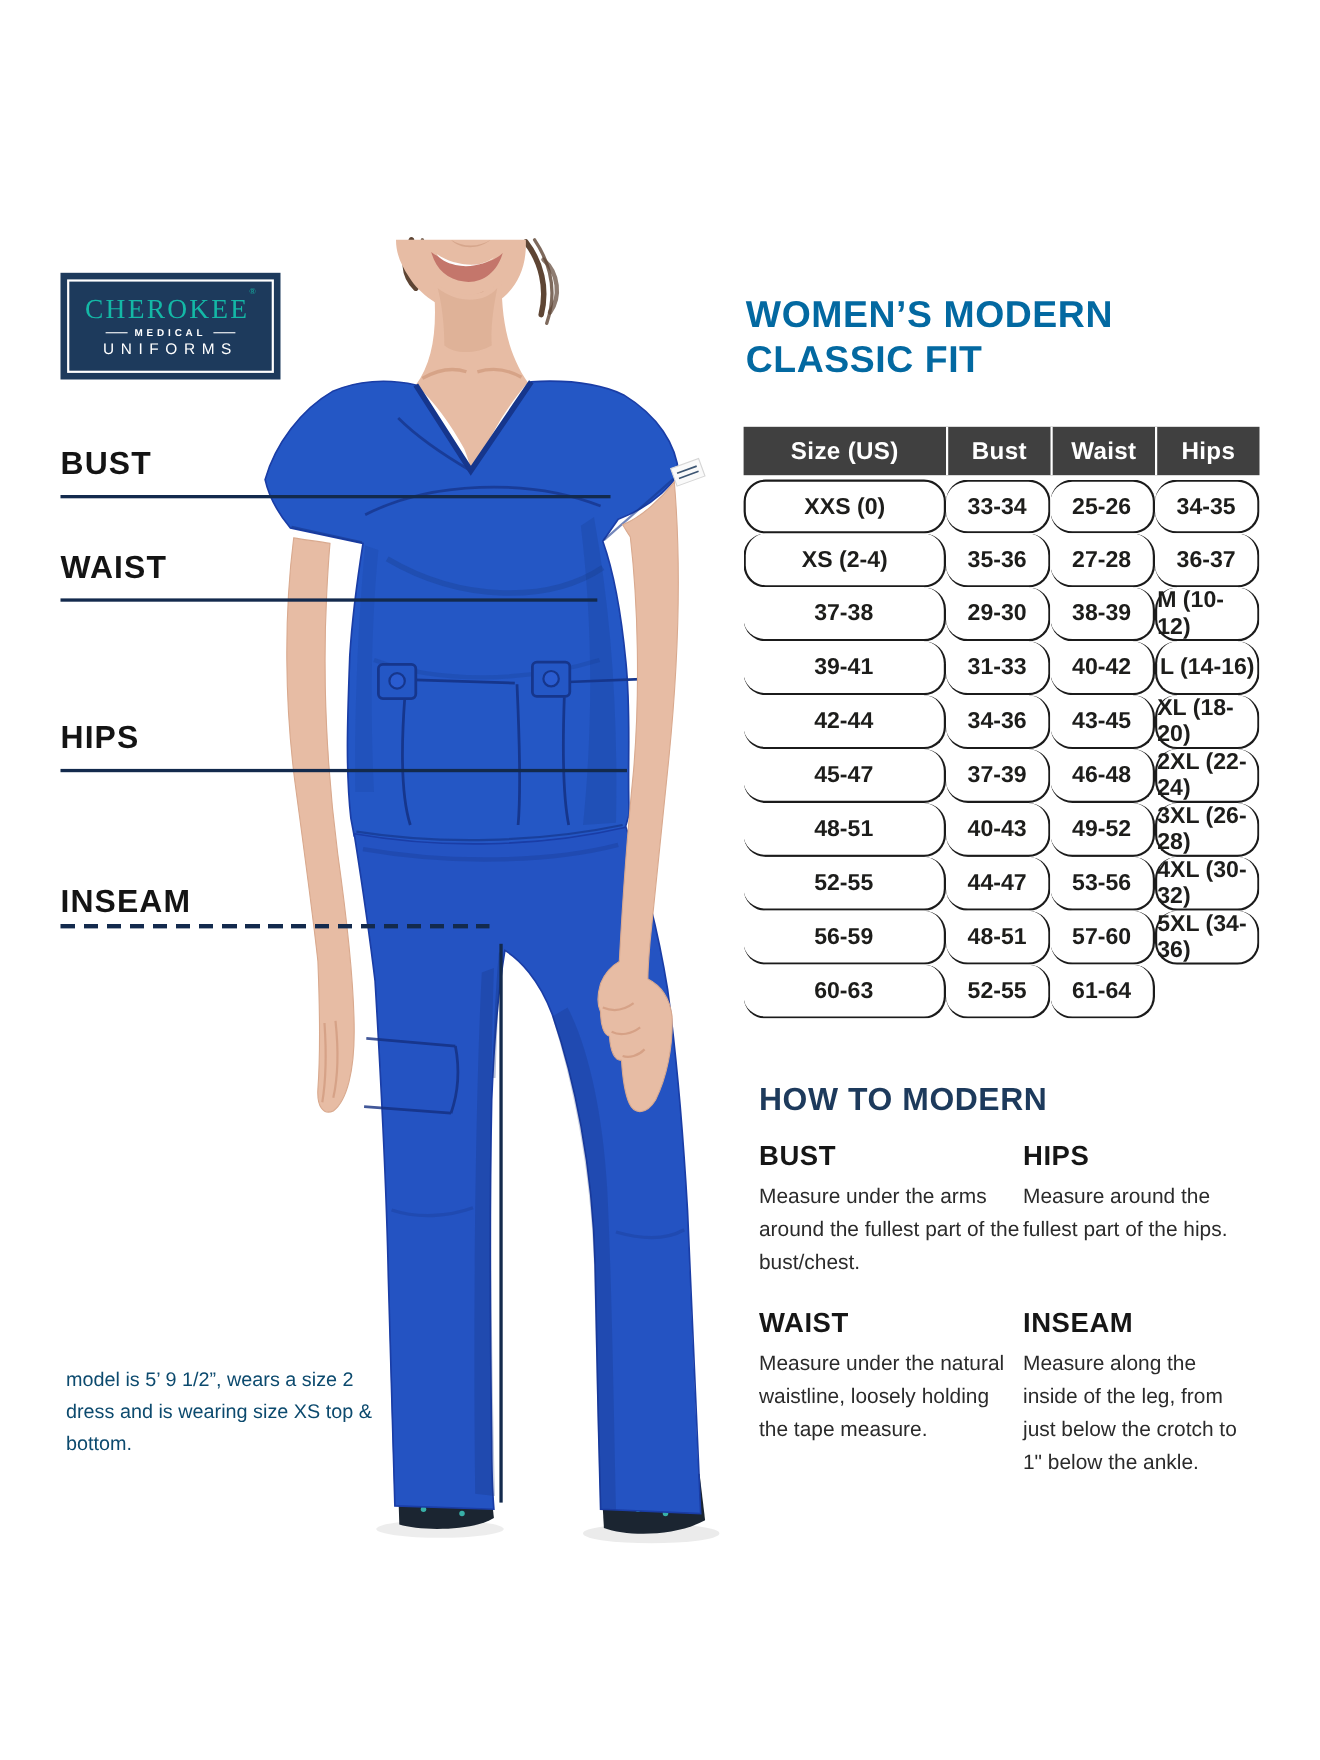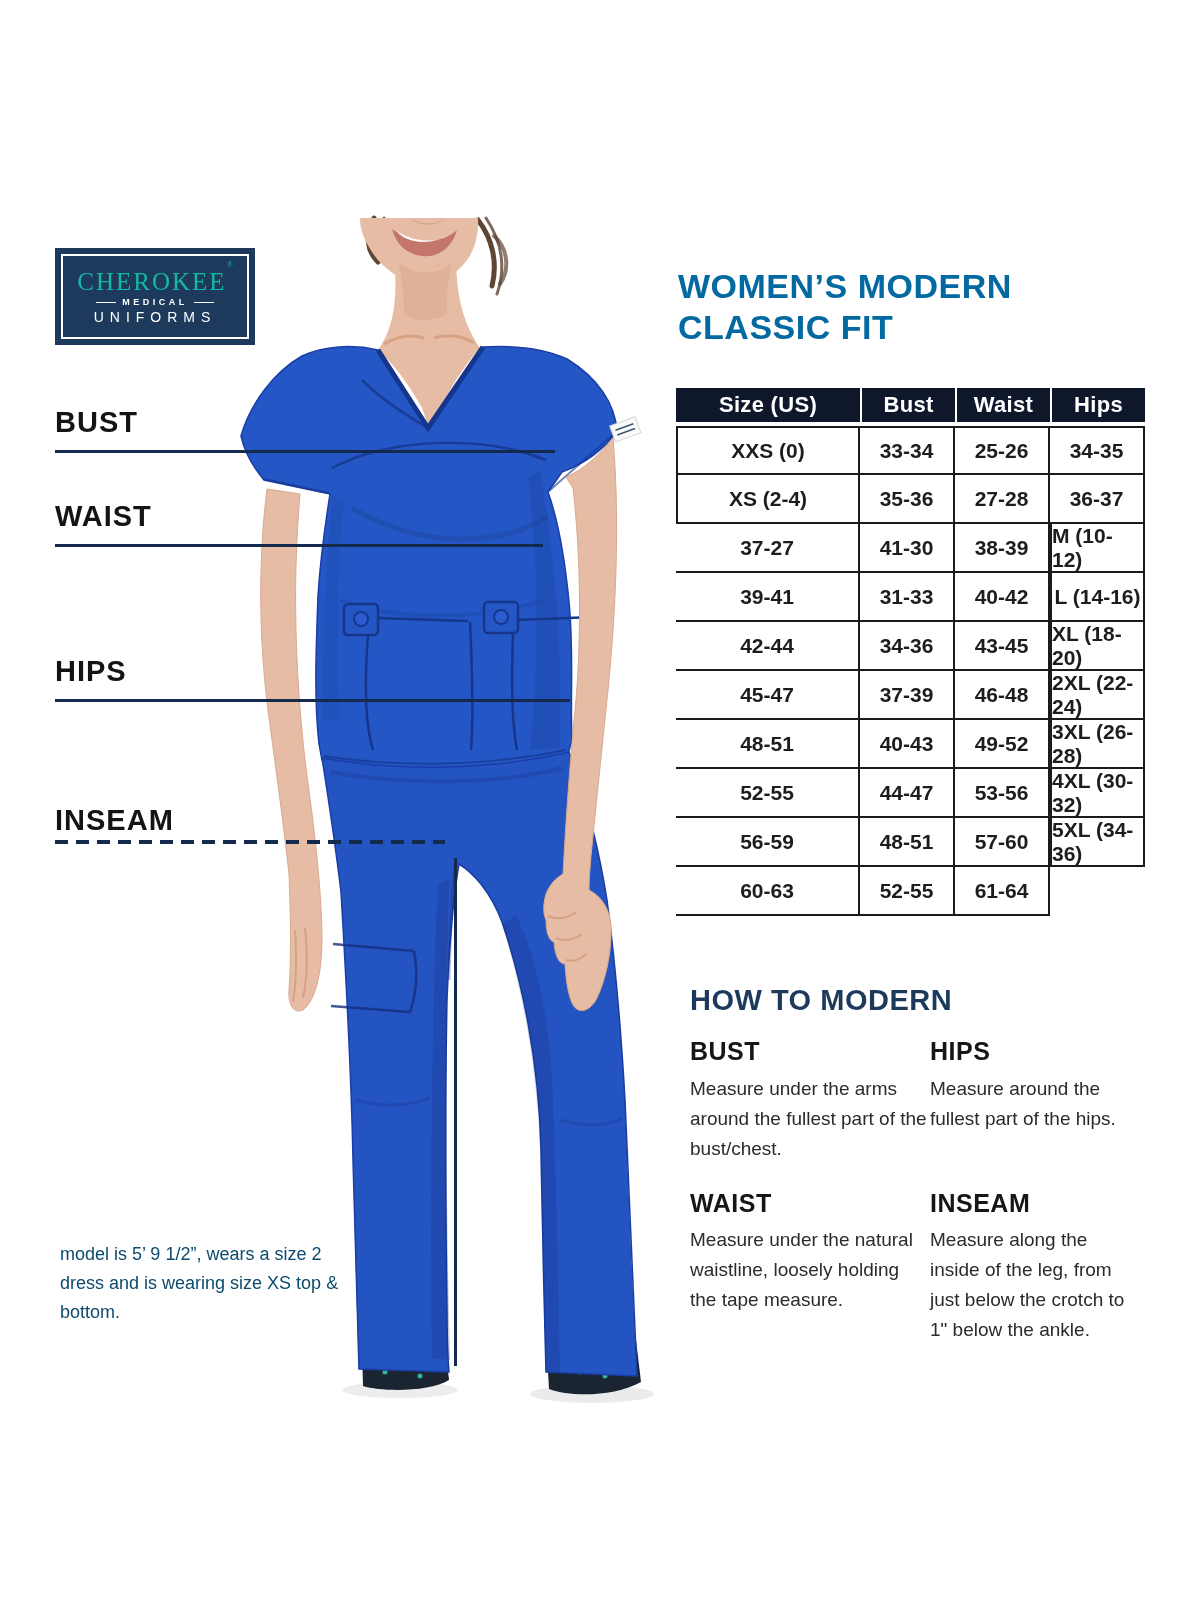--- a/index.html
+++ b/index.html
@@ -21,27 +21,27 @@
   .mline{position:absolute;left:55px;height:0;border-top:3px solid #132a4d;z-index:5;}
   .mline-dashed{position:absolute;left:55px;height:4px;z-index:5;
     background:repeating-linear-gradient(90deg,#132a4d 0 13px,transparent 13px 21px);}
   .mline-vert{position:absolute;width:3px;background:#132a4d;z-index:5;}
 
   
   .title{position:absolute;left:678px;top:266px;width:470px;font-size:34px;font-weight:700;
     color:#0369a1;letter-spacing:.5px;line-height:1.22;z-index:4;}
 
   .size-table{position:absolute;left:676px;top:388px;width:469px;z-index:4;}
-  .st-header{display:grid;grid-template-columns:184px 95px 95px 95px;height:34px;background:#0f172a;}
+  .st-header{display:grid;grid-template-columns:184px 95px 95px 95px;height:44px;background:#404040;}
   .st-header .hcell{display:flex;align-items:center;justify-content:center;color:#fff;font-weight:700;
     font-size:22px;letter-spacing:.3px;border-left:2px solid #ffffff;}
   .st-header .hcell:first-child{border-left:none;}
   .st-body{margin-top:4px;display:grid;grid-template-columns:184px 95px 95px 95px;}
   .st-cell{display:flex;align-items:center;justify-content:center;height:49px;font-size:21px;font-weight:700;
-    color:#1d1d1b;border-right:2px solid #1b1b1b;border-bottom:2px solid #1b1b1b;box-sizing:border-box;background:#fff;}
+    color:#1d1d1b;border-right:2px solid #1b1b1b;border-bottom:2px solid #1b1b1b;box-sizing:border-box;background:#fff;border-radius:20px;}
   .st-cell.first-col{border-left:2px solid #1b1b1b;}
   .st-cell.row-first{border-top:2px solid #1b1b1b;}
 
   .howto-title{position:absolute;left:690px;top:984px;font-size:29px;font-weight:700;color:#1d3a5c;letter-spacing:.5px;z-index:4;}
   .measure{position:absolute;left:690px;top:1038px;width:452px;display:grid;
     grid-template-columns:240px 212px;row-gap:26px;z-index:4;}
   .m-label{font-size:25px;font-weight:700;color:#161616;letter-spacing:.5px;margin:0 0 8px 0;line-height:1.1;}
   .m-text{font-size:19px;line-height:30px;color:#2b2b2b;margin:0;}
 
   .model-note{position:absolute;left:60px;top:1240px;width:300px;font-size:18px;line-height:29px;color:#0c4a6e;z-index:4;}
@@ -195,22 +195,22 @@
     </div>
     <div class="st-body">
         <div class="st-cell first-col row-first">XXS (0)</div>
         <div class="st-cell row-first">33-34</div>
         <div class="st-cell row-first">25-26</div>
         <div class="st-cell row-first">34-35</div>
         <div class="st-cell first-col">XS (2-4)</div>
         <div class="st-cell">35-36</div>
         <div class="st-cell">27-28</div>
         <div class="st-cell">36-37</div>
-        <div class="st-cell">37-27</div>
-        <div class="st-cell">41-30</div>
+        <div class="st-cell">37-38</div>
+        <div class="st-cell">29-30</div>
         <div class="st-cell">38-39</div>
         <div class="st-cell first-col">M (10-12)</div>
         <div class="st-cell">39-41</div>
         <div class="st-cell">31-33</div>
         <div class="st-cell">40-42</div>
         <div class="st-cell first-col">L (14-16)</div>
         <div class="st-cell">42-44</div>
         <div class="st-cell">34-36</div>
         <div class="st-cell">43-45</div>
         <div class="st-cell first-col">XL (18-20)</div>

